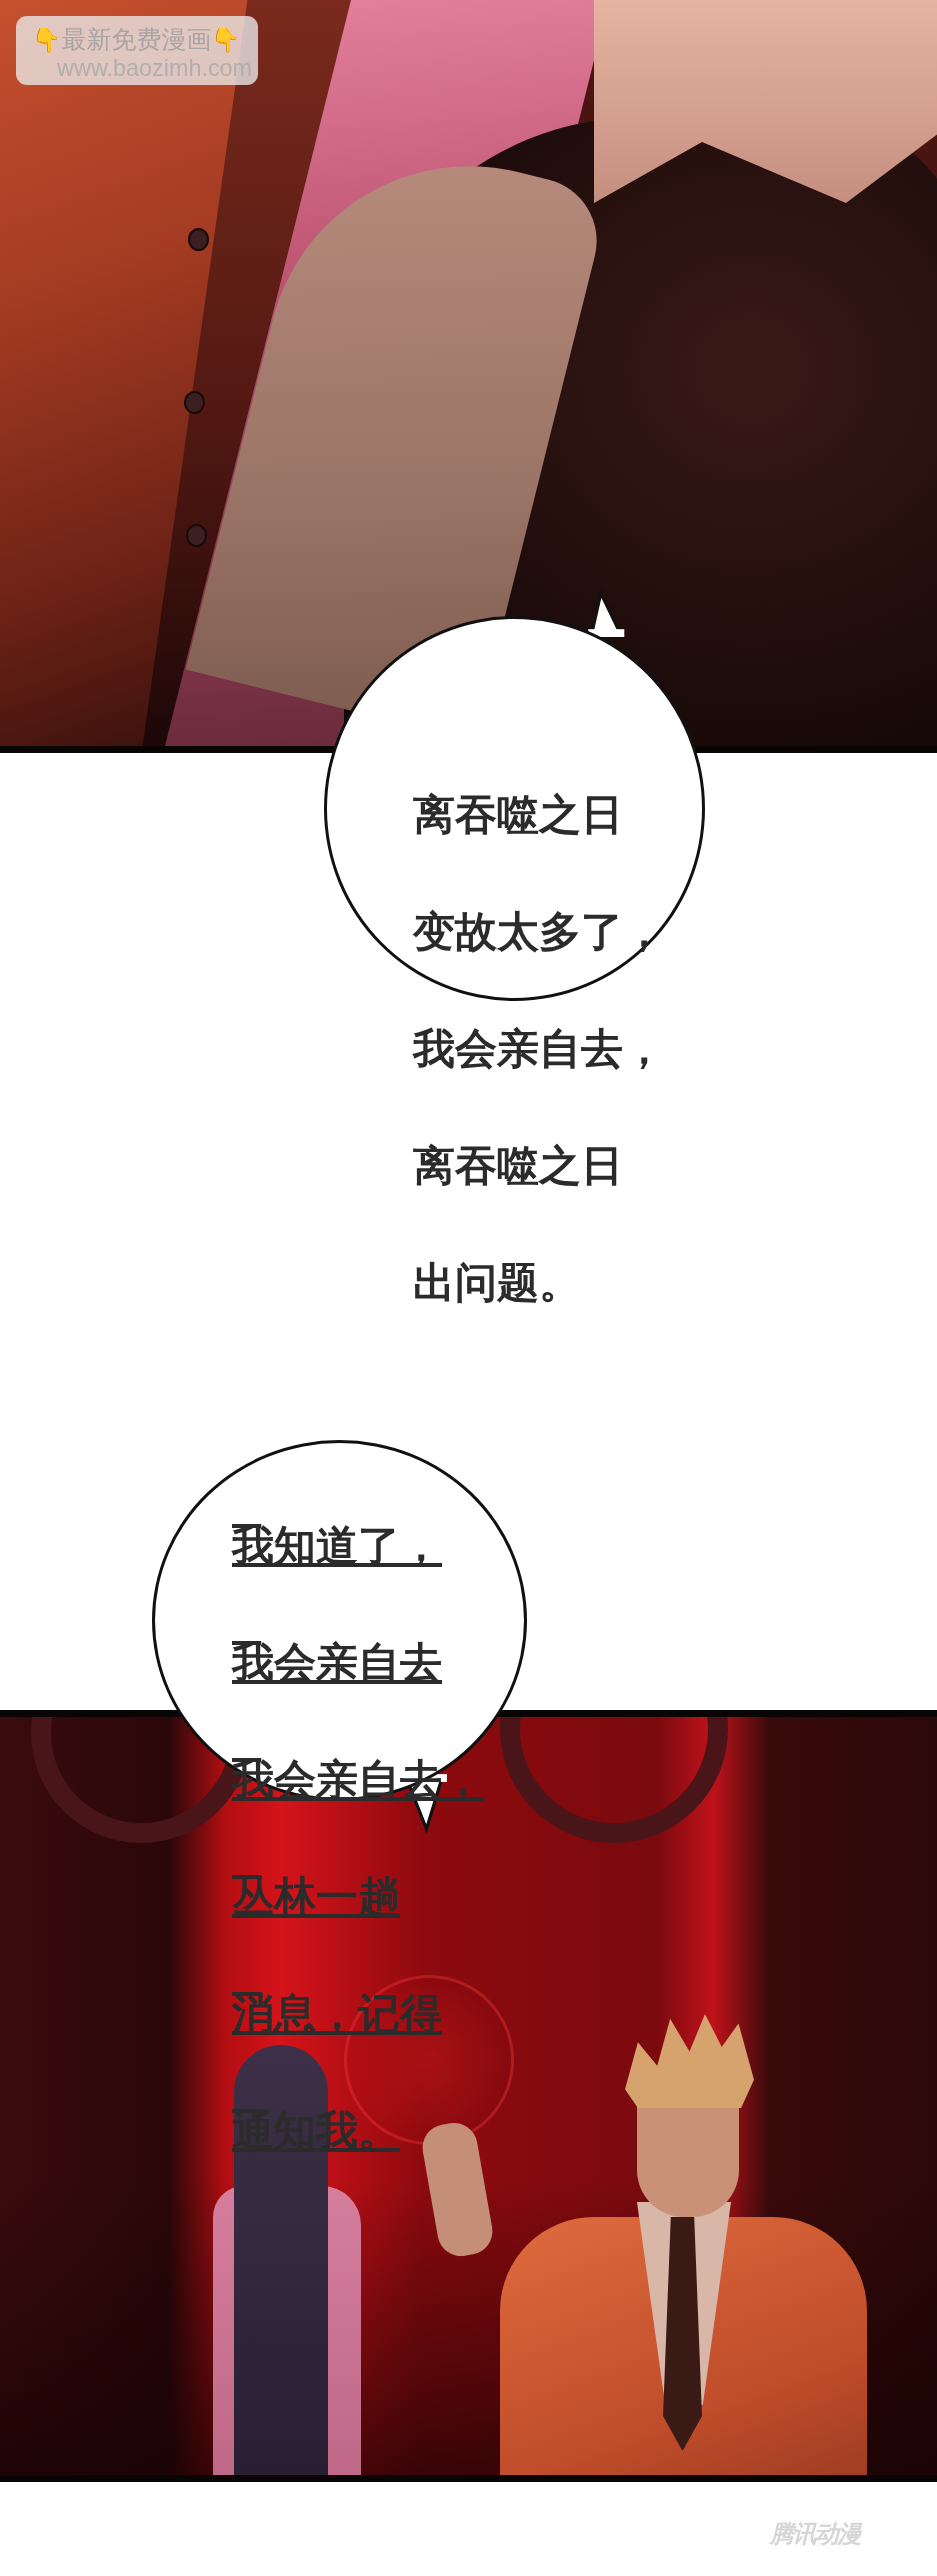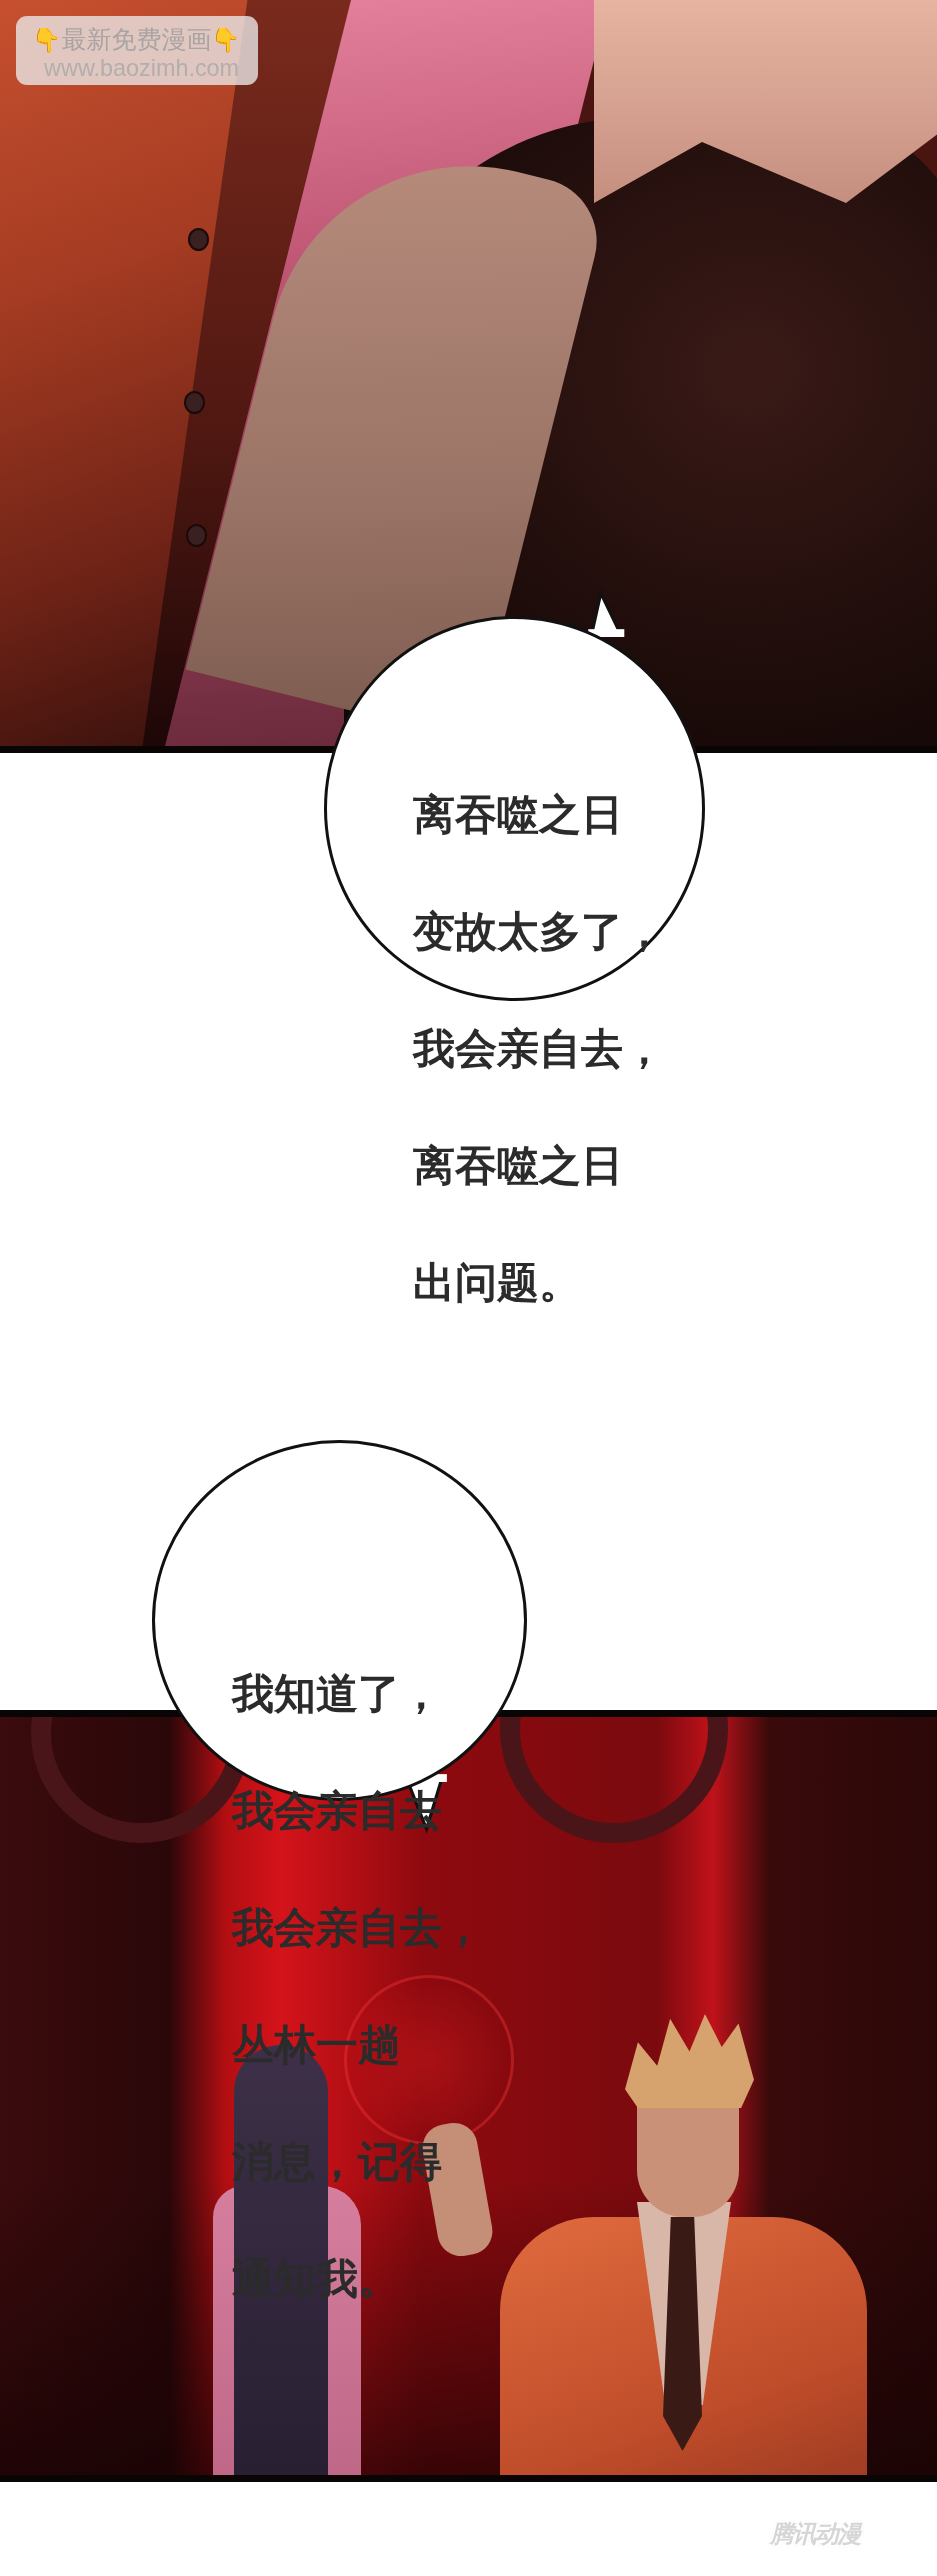--- a/index.html
+++ b/index.html
@@ -38,21 +38,21 @@
   #panel-3 .man-shirt{position:absolute;left:637px;top:485px;width:94px;height:203px;background:#d9b7a8;clip-path:polygon(0 0,100% 0,70% 100%,30% 100%);}
   #panel-3 .man-tie{position:absolute;left:663px;top:500px;width:39px;height:234px;background:#3a1a15;clip-path:polygon(20% 0,80% 0,100% 85%,50% 100%,0 85%);}
   #panel-3 .man-hand{position:absolute;left:430px;top:406px;width:55px;height:133px;border-radius:23.4px;background:#c58e77;transform:rotate(-10deg);}
 
   .bubble{position:absolute;background:#ffffff;border:3.1px solid #111111;border-radius:50%;box-sizing:border-box;}
   .bubble-text{position:absolute;color:#2b2b2b;font-size:42px;line-height:39px;font-family:"DejaVu Sans","Liberation Sans",sans-serif;font-weight:bold;white-space:pre;}
   .tail{position:absolute;width:0;height:0;}
 
   .watermark{position:absolute;left:15.6px;top:15.6px;width:242px;height:69px;border-radius:11px;background:rgba(235,235,235,.78);}
   .watermark .line1{position:absolute;left:0;top:7.8px;width:242px;text-align:center;font-size:25px;color:#a9a4a4;font-family:"DejaVu Sans",sans-serif;}
-  .watermark .line2{position:absolute;left:5px;top:39px;width:242px;text-align:center;font-size:23.4px;color:#b3aeae;font-family:"Liberation Sans",sans-serif;}
+  .watermark .line2{position:absolute;left:18px;top:39px;width:242px;text-align:center;font-size:23.4px;color:#b3aeae;font-family:"Liberation Sans",sans-serif;}
   .hand-icon{color:#f2a21b;font-size:23.4px;}
   .logo{position:absolute;left:770px;top:2518px;width:156px;height:42px;font-size:24px;font-weight:bold;font-style:italic;color:#d6d6d6;letter-spacing:-1.6px;
     text-shadow:-1.6px -1.6px 0 #fff,1.6px -1.6px 0 #fff,-1.6px 1.6px 0 #fff,1.6px 1.6px 0 #fff,0 0 3.1px #bbb;font-family:"DejaVu Sans",sans-serif;}
 </style>
 </head>
 <body>
 
 <div class="panel" id="panel-1">
   <div class="suit-left"></div>
   <div class="vest-edge"></div>
@@ -98,21 +98,21 @@
   <div>我会亲自去，</div>
   <div>离吞噬之日</div>
   <div>出问题。</div>
 </div>
 
 <svg class="tail" style="left:403px;top:1774px;width:47px;height:59px;position:absolute;" viewBox="0 0 60 75" width="47" height="59">
   <polygon points="4,4 50,4 30,70" fill="#ffffff" stroke="#111111" stroke-width="4"></polygon>
   <rect x="0" y="0" width="56" height="10" fill="#ffffff"></rect>
 </svg>
 <div class="bubble" style="left:152px;top:1440px;width:375px;height:361px;"></div>
-<div class="bubble-text" style="left:232px;top:1596px;">
+<div class="bubble-text" style="left:232px;top:1448px;text-decoration:underline;">
   <div>我知道了，</div>
   <div>我会亲自去</div>
   <div>我会亲自去，</div>
   <div>丛林一趟</div>
   <div>消息，记得</div>
   <div>通知我。</div>
 </div>
 
 <div class="logo">腾讯动漫</div>
 

